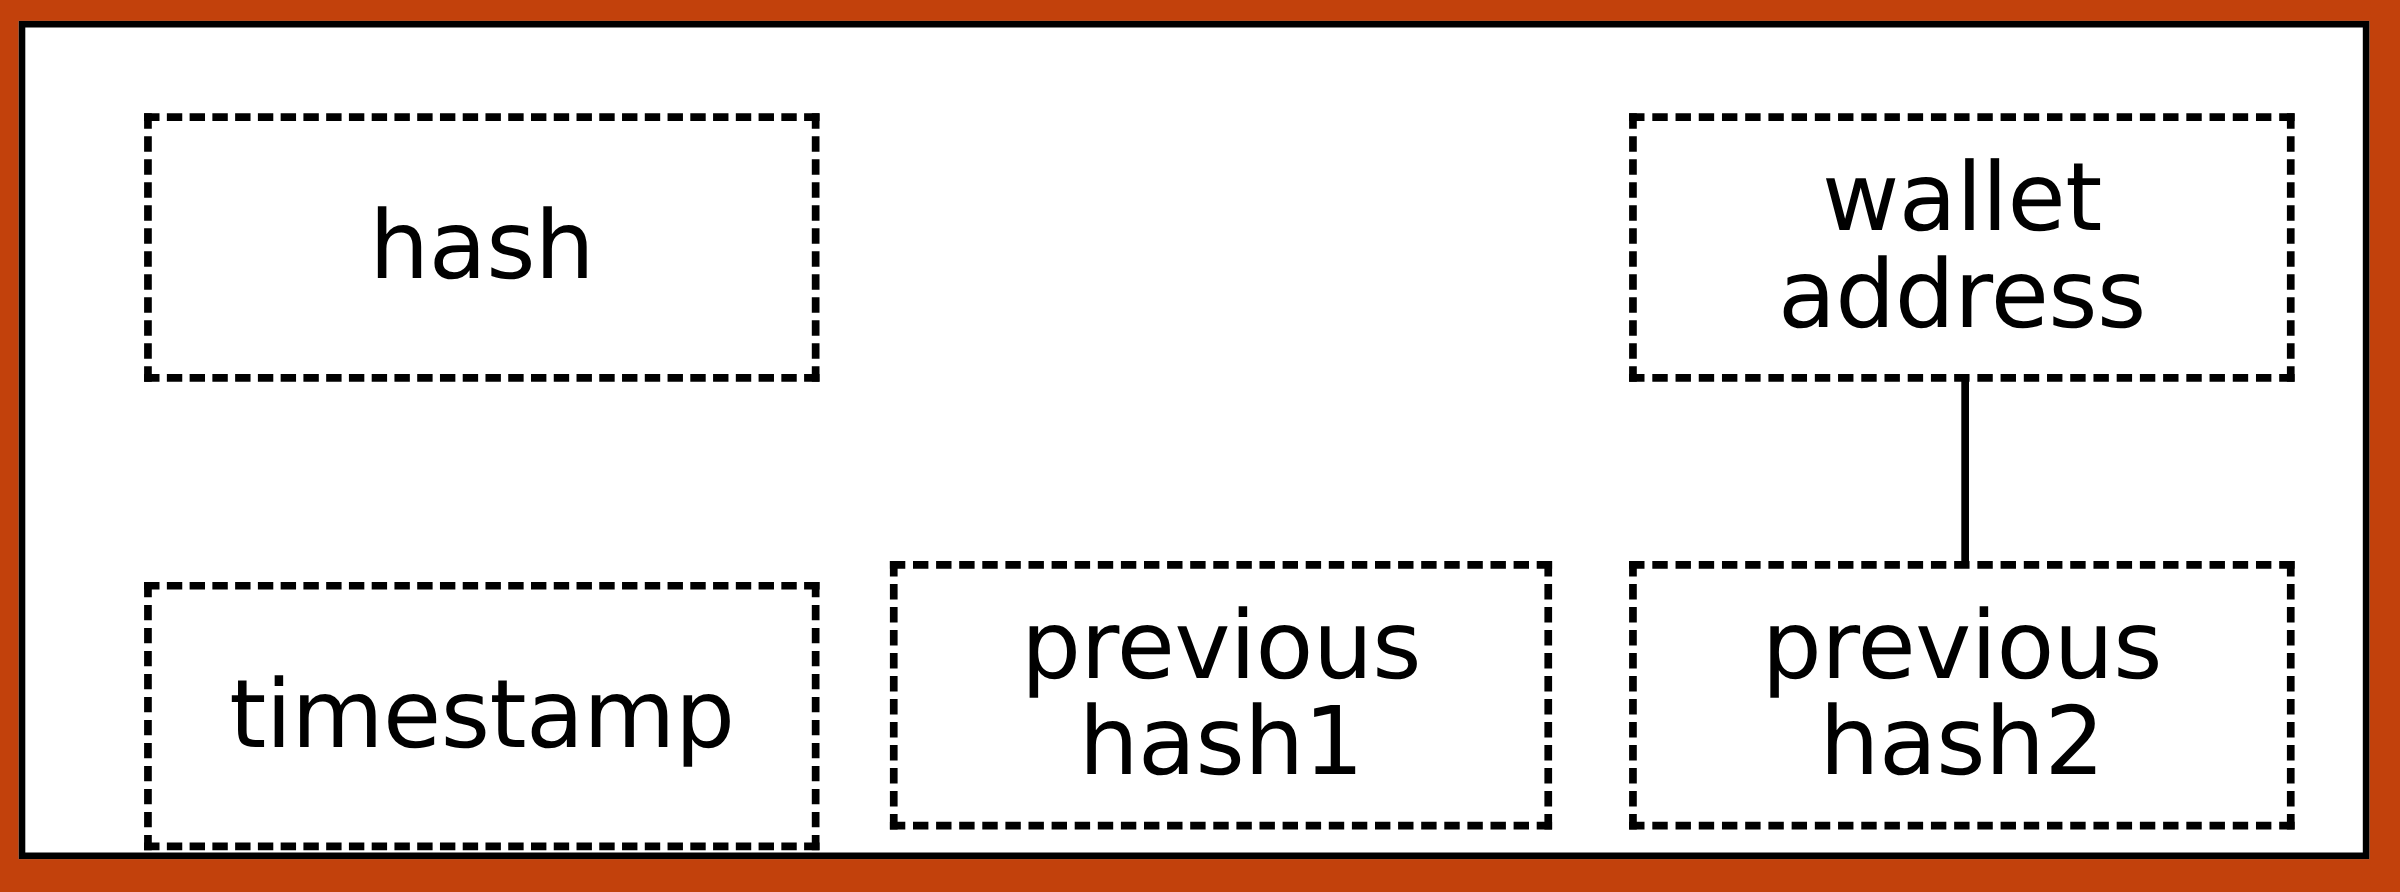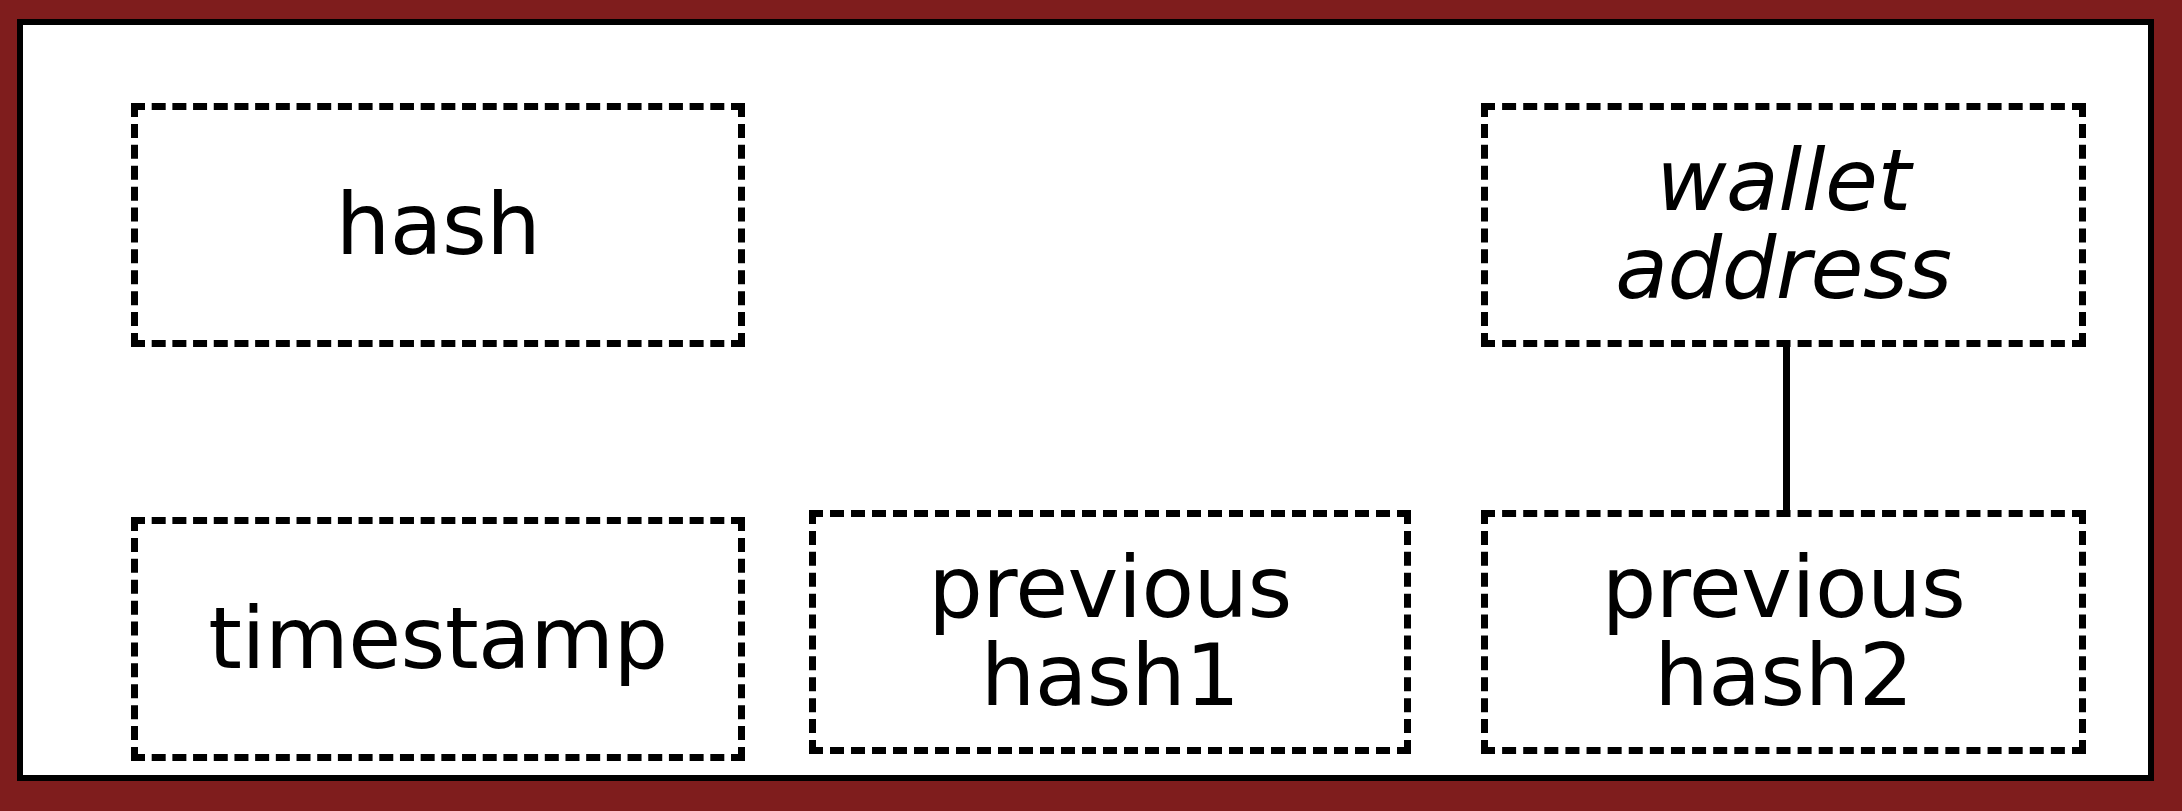--- a/index.html
+++ b/index.html
@@ -7,21 +7,21 @@
     padding: 0;
     background: #ffffff;
   }
   body {
     font-family: "DejaVu Sans", "Liberation Sans", sans-serif;
   }
   #canvas {
     position: relative;
     width: 2182px;
     height: 811px;
-    background: #7f1d1d;
+    background: #c2410c;
     overflow: hidden;
   }
   
   #outer-frame {
     position: absolute;
     left: 17px;
     top: 19px;
     width: 2137px;
     height: 762px;
     border: 6px solid #000000;
@@ -45,23 +45,23 @@
     font-weight: 400;
     line-height: 1.02;
     color: #000000;
     letter-spacing: -0.5px;
     white-space: pre-line;
     display: block;
   }
   
   #box-hash        { left: 108px;  top: 78px;  width: 614px; height: 244px; }
   #box-transaction { left: 786px;  top: 78px;  width: 602px; height: 244px; }
-  #box-wallet      { left: 1458px; top: 78px;  width: 605px; height: 244px; font-style: italic; }
+  #box-wallet      { left: 1458px; top: 78px;  width: 605px; height: 244px; }
   
-  #box-timestamp   { left: 108px;  top: 492px; width: 614px; height: 244px; }
+  #box-timestamp   { left: 108px;  top: 504px; width: 614px; height: 244px; }
   #box-prevhash1   { left: 786px;  top: 485px; width: 602px; height: 244px; }
   #box-prevhash2   { left: 1458px; top: 485px; width: 605px; height: 244px; }
   
   #connector-line {
     position: absolute;
     left: 1760px;
     top: 318px;
     width: 7px;
     height: 172px;
     background: #000000;

